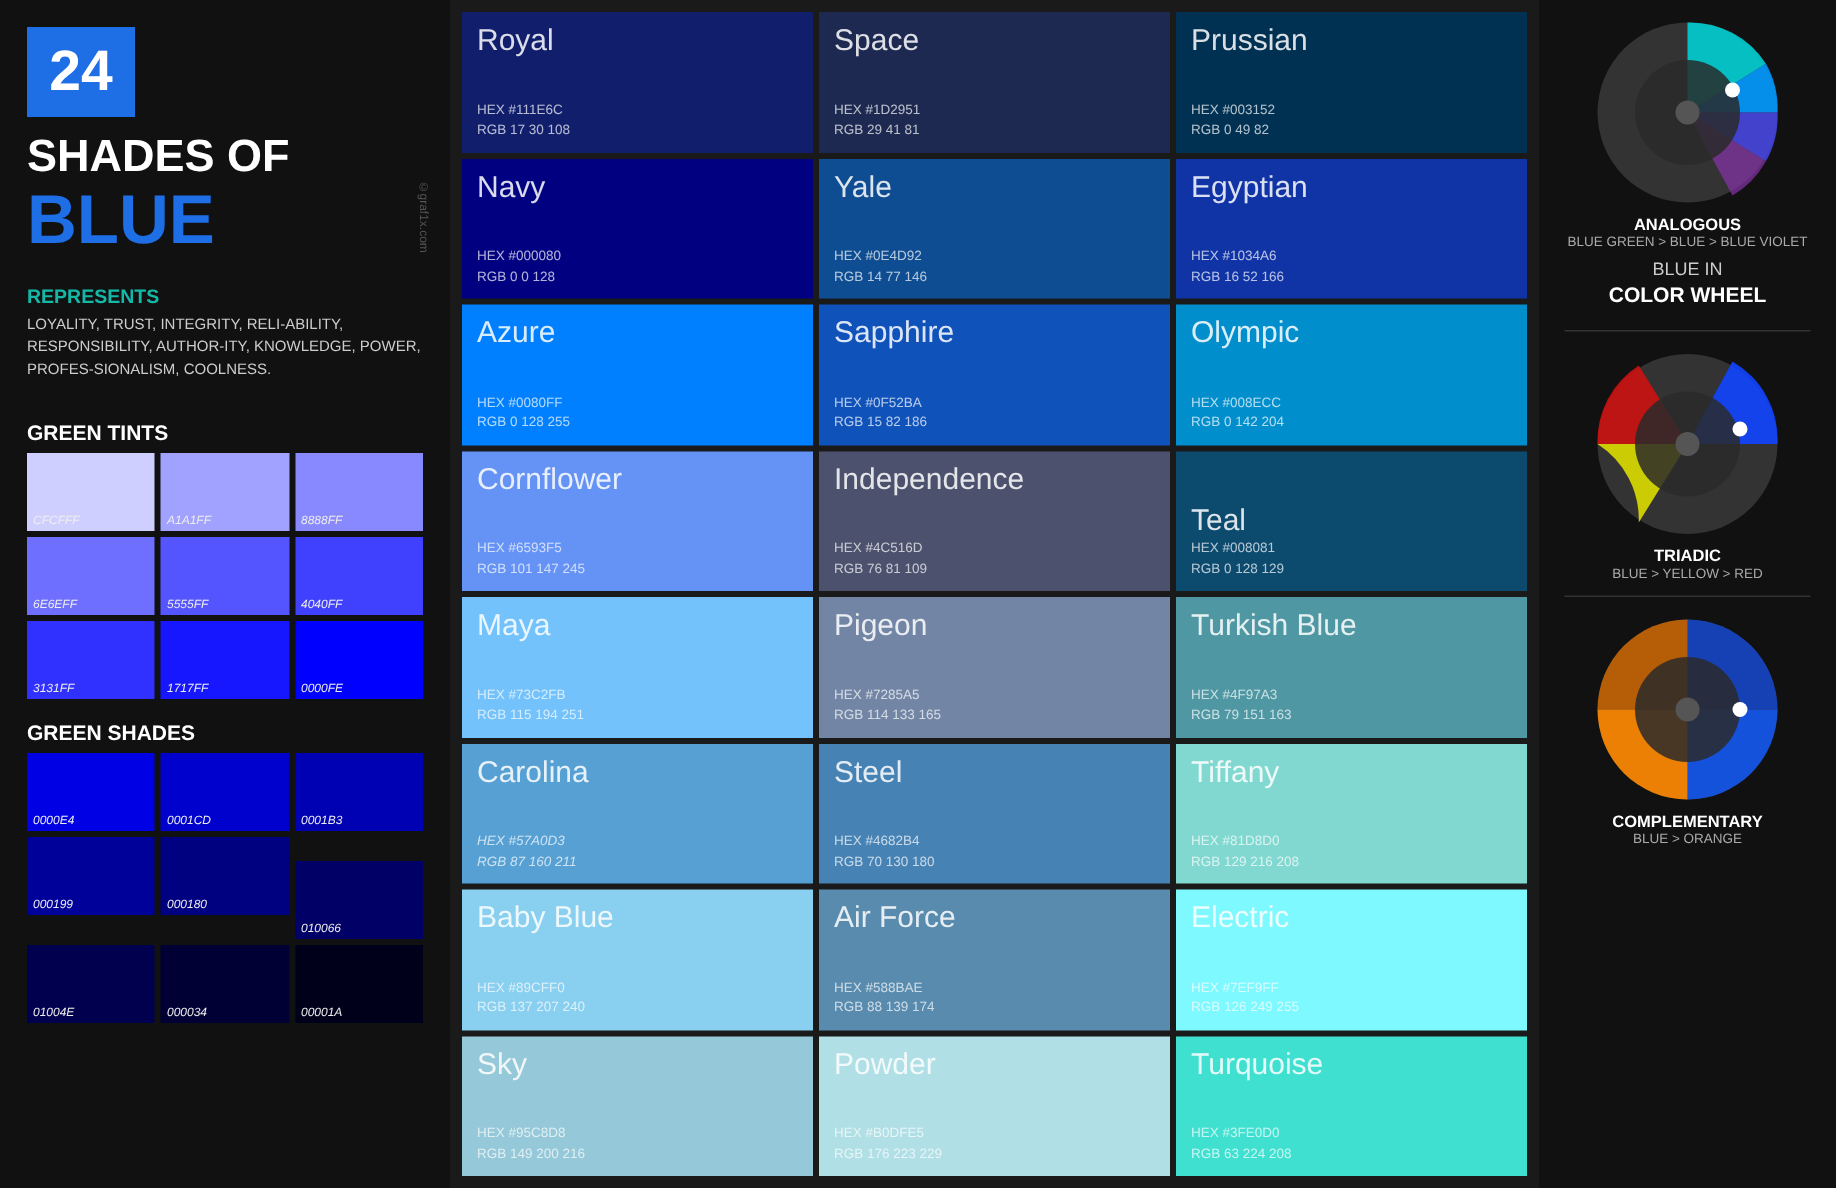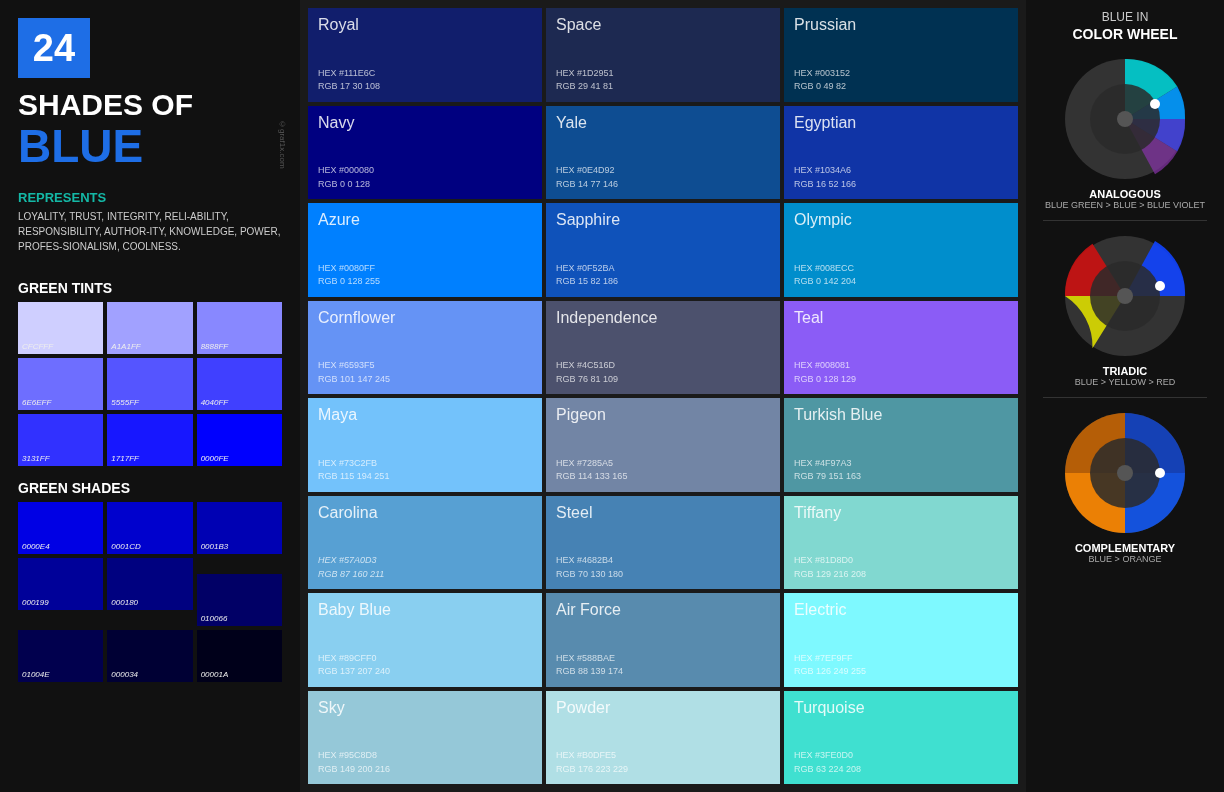--- a/index.html
+++ b/index.html
@@ -110,21 +110,21 @@
       gap: 4px;
       flex: 1;
     }
     .shade-cell {
       display: flex;
       flex-direction: column;
       justify-content: space-between;
       padding: 8px 10px;
     }
     .shade-name {
-      font-size: 16px;
+      font-size: 20px;
       font-weight: normal;
       color: rgba(255,255,255,0.85);
     }
     .shade-info {
       font-size: 9px;
       color: rgba(255,255,255,0.7);
       line-height: 1.5;
     }
 
     
@@ -310,21 +310,21 @@
       <div class="shade-cell" style="background: rgb(101, 147, 245);">
         <div class="shade-name">Cornflower</div>
         <div class="shade-info" style="white-space: pre;">HEX #6593F5
 RGB 101 147 245</div>
       </div>
       <div class="shade-cell" style="background: rgb(76, 81, 109);">
         <div class="shade-name">Independence</div>
         <div class="shade-info" style="white-space: pre;">HEX #4C516D
 RGB 76 81 109</div>
       </div>
-      <div class="shade-cell" style="background: #8b5cf6;">
+      <div class="shade-cell" style="background: #0c4a6e; justify-content: flex-end;">
         <div class="shade-name">Teal</div>
         <div class="shade-info" style="white-space: pre;">HEX #008081
 RGB 0 128 129</div>
       </div>
       <div class="shade-cell" style="background: rgb(115, 194, 251);">
         <div class="shade-name">Maya</div>
         <div class="shade-info" style="white-space: pre;">HEX #73C2FB
 RGB 115 194 251</div>
       </div>
       <div class="shade-cell" style="background: rgb(114, 133, 165);">
@@ -379,44 +379,44 @@
       </div>
       <div class="shade-cell" style="background: rgb(63, 224, 208);">
         <div class="shade-name">Turquoise</div>
         <div class="shade-info" style="white-space: pre;">HEX #3FE0D0
 RGB 63 224 208</div>
       </div>
     </div>
 </div>
 
 <div class="right-panel">
-  <div class="wheel-section">
-    <div class="wheel-title-top">BLUE IN</div>
-    <div class="wheel-title-bold">COLOR WHEEL</div>
-  </div>
-
   <div class="wheel-section">
     <svg class="color-wheel-svg" viewBox="0 0 130 130">
 
       <circle cx="65" cy="65" r="60" fill="#333"></circle>
 
       <path d="M65,65 L65,5 A60,60 0 0,1 117.3,32.5 Z" fill="#00CED1" opacity="0.9"></path>
       <path d="M65,65 L117.3,32.5 A60,60 0 0,1 125,65 Z" fill="#0099FF" opacity="0.9"></path>
       <path d="M65,65 L125,65 A60,60 0 0,1 117.3,97.5 Z" fill="#4444DD" opacity="0.9"></path>
       <path d="M65,65 L117.3,97.5 A60,60 0 0,1 95,120.3 Z" fill="#8833AA" opacity="0.7"></path>
 
       <circle cx="65" cy="65" r="35" fill="#2a2a2a" opacity="0.85"></circle>
 
       <circle cx="95" cy="50" r="5" fill="white"></circle>
       <circle cx="65" cy="65" r="8" fill="#555"></circle>
     </svg>
     <div class="wheel-sublabel-bold">ANALOGOUS</div>
     <div class="wheel-sublabel">BLUE GREEN &gt; BLUE &gt; BLUE VIOLET</div>
   </div>
 
+  <div class="wheel-section">
+    <div class="wheel-title-top">BLUE IN</div>
+    <div class="wheel-title-bold">COLOR WHEEL</div>
+  </div>
+
   <div class="divider"></div>
 
   <div class="wheel-section">
     <svg class="color-wheel-svg" viewBox="0 0 130 130">
       <circle cx="65" cy="65" r="60" fill="#333"></circle>
 
       <path d="M65,65 L95,10 A60,60 0 0,1 125,65 Z" fill="#1144FF" opacity="0.9"></path>
 
       <path d="M65,65 L5,65 A60,60 0 0,1 32.5,117.3 Z" fill="#DDDD00" opacity="0.9"></path>
 

